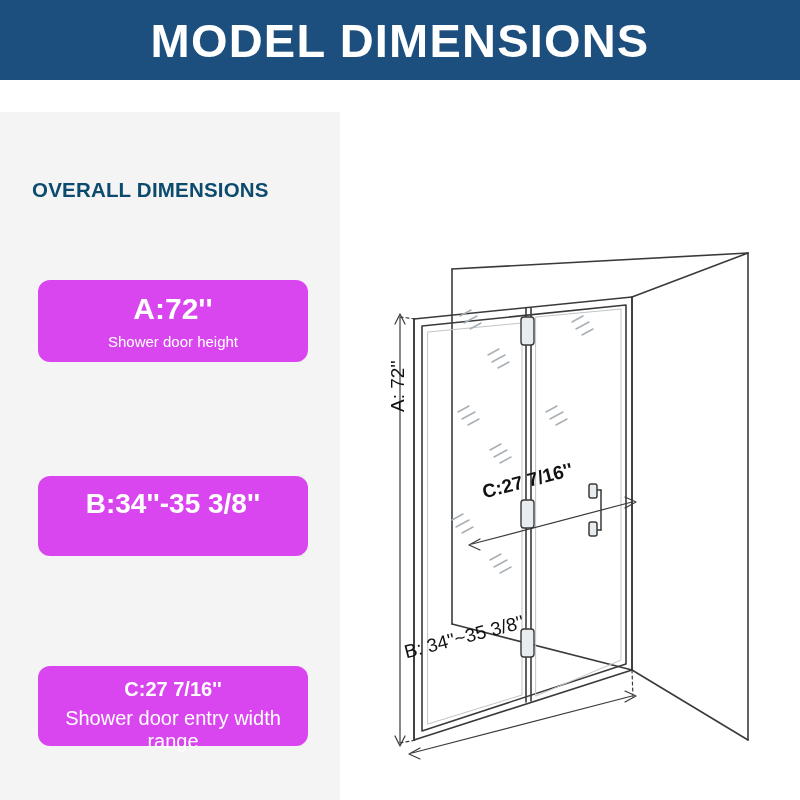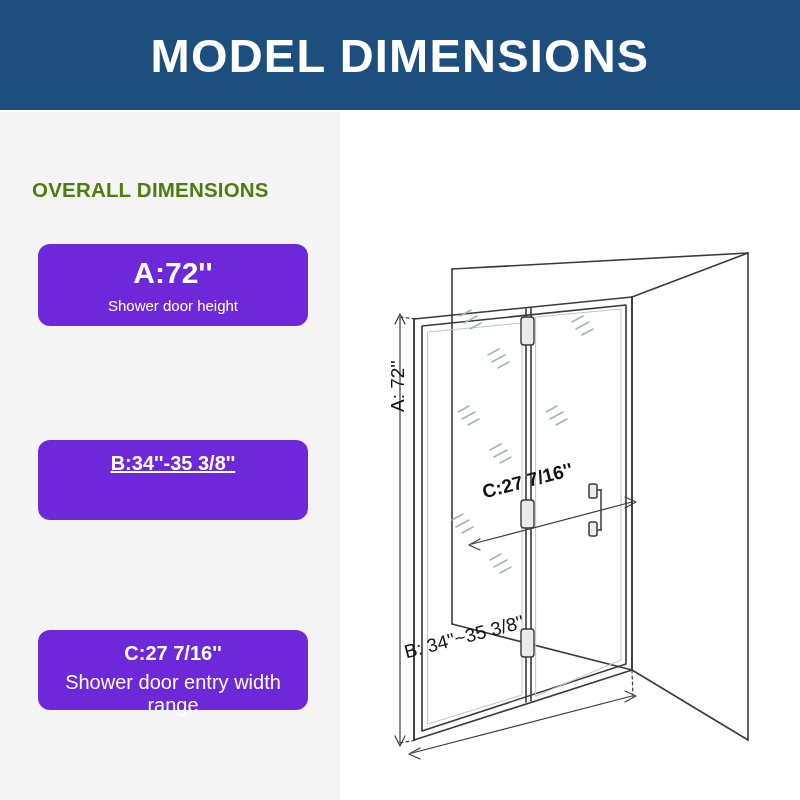--- a/index.html
+++ b/index.html
@@ -18,21 +18,21 @@
     width: 800px;
     height: 800px;
   }
 
   
   .header-band {
     position: absolute;
     left: 0;
     top: 0;
     width: 800px;
-    height: 110px;
+    height: 80px;
     background: #1c4e7e;
     display: flex;
     align-items: center;
     justify-content: center;
   }
   .header-title {
     color: #ffffff;
     font-size: 47px;
     font-weight: bold;
     letter-spacing: 1.2px;
@@ -49,51 +49,52 @@
     width: 340px;
     height: 688px;
     background: #f4f4f4;
   }
   .section-heading {
     position: absolute;
     left: 32px;
     top: 66px;
     font-size: 20.5px;
     font-weight: bold;
-    color: #4d7c0f;
+    color: #0c4a6e;
     letter-spacing: 0.2px;
   }
 
   .spec-card {
     position: absolute;
     left: 38px;
     width: 270px;
-    background: #6d28d9;
+    background: #d946ef;
     border-radius: 12px;
     color: #ffffff;
     text-align: center;
     box-sizing: border-box;
     padding-top: 12px;
+    margin-top: 36px;
   }
   .spec-card .code {
     font-weight: bold;
     line-height: 1.15;
     display: block;
   }
   .spec-card .desc {
     display: block;
     font-size: 15px;
     font-weight: normal;
     margin-top: 6px;
     padding-bottom: 3px;
   }
   #card-a { top: 132px; height: 82px; }
   #card-a .code { font-size: 30px; }
   #card-b { top: 328px; height: 80px; }
-  #card-b .code { font-size: 20px; text-decoration: underline; }
+  #card-b .code { font-size: 28px; }
   #card-c { top: 518px; height: 80px; }
   #card-c .code { font-size: 20px; }
   #card-c .desc { font-size: 20px; }
 
   
   .drawing {
     position: absolute;
     left: 340px;
     top: 112px;
     width: 460px;

